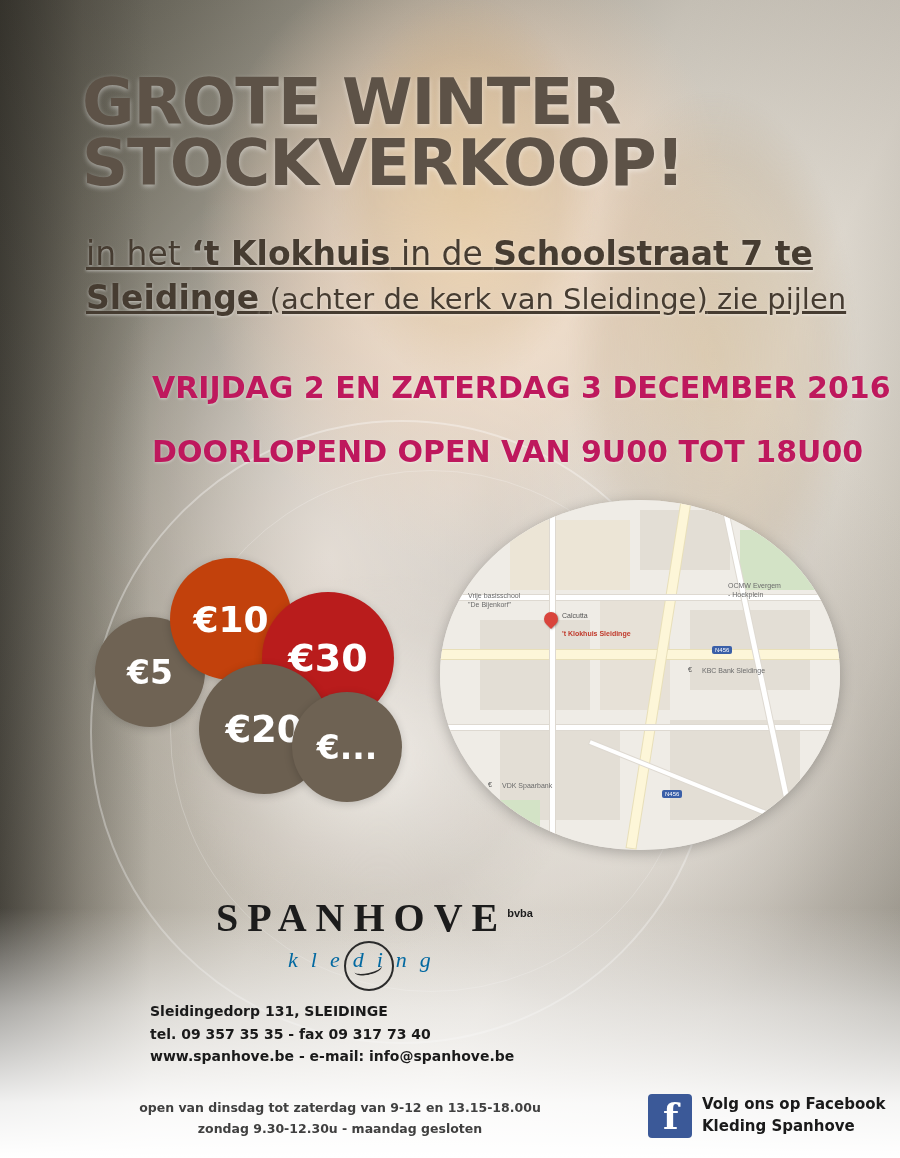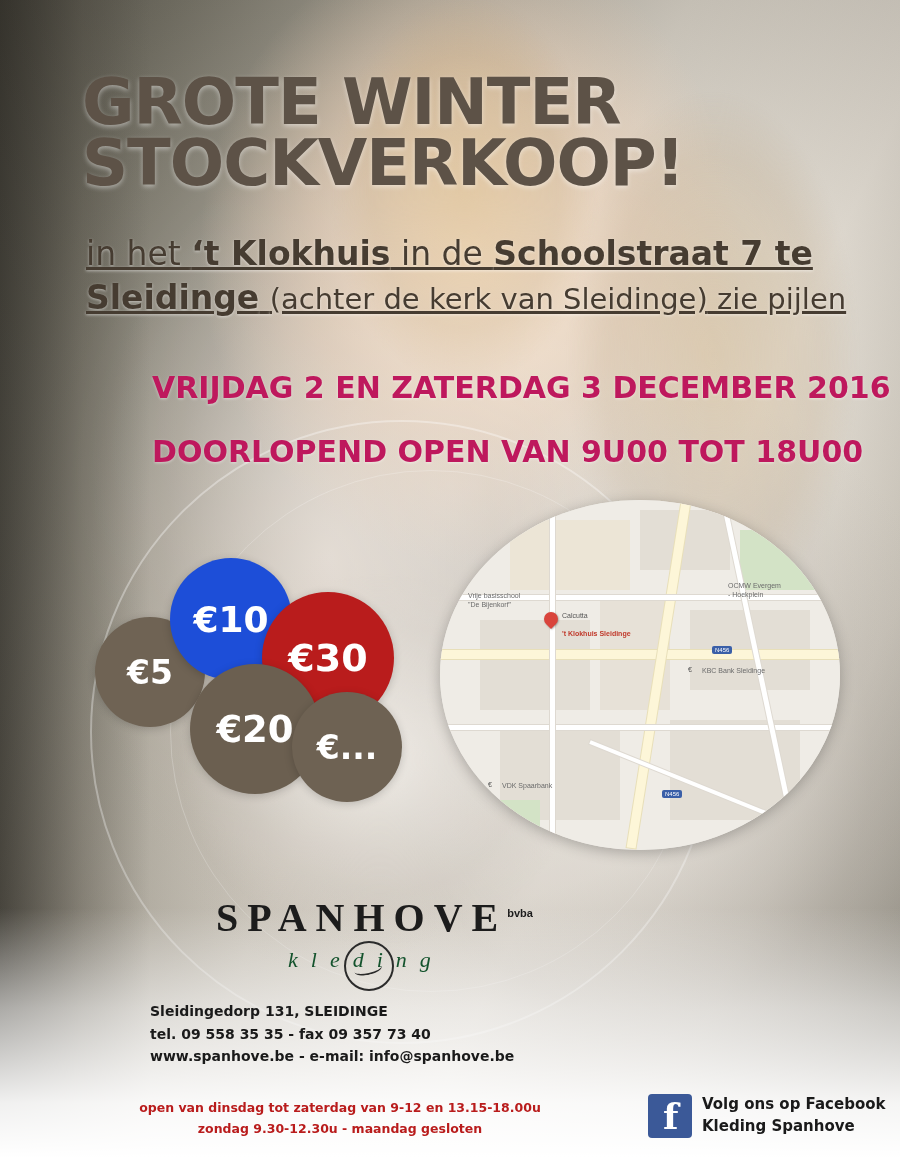--- a/index.html
+++ b/index.html
@@ -140,23 +140,23 @@
     background: #6b5f4f;
     color: #ffffff;
     font-family: "DejaVu Sans", sans-serif;
     font-weight: bold;
     display: flex;
     align-items: center;
     justify-content: center;
     box-shadow: 0 2px 8px rgba(0,0,0,0.18);
   }
   .p5   { left: 95px;  top: 617px; width: 110px; height: 110px; font-size: 33px; background:#6f6354; }
-  .p10  { left: 170px; top: 558px; width: 122px; height: 122px; font-size: 36px; background:#1d4ed8; }
+  .p10  { left: 170px; top: 558px; width: 122px; height: 122px; font-size: 36px; background:#c2410c; }
   .p30  { left: 262px; top: 592px; width: 132px; height: 132px; font-size: 38px; background:#b91c1c; }
-  .p20  { left: 190px; top: 664px; width: 130px; height: 130px; font-size: 37px; background:#6b5f50; }
+  .p20  { left: 199px; top: 664px; width: 130px; height: 130px; font-size: 37px; background:#6b5f50; }
   .pdots{ left: 292px; top: 692px; width: 110px; height: 110px; font-size: 33px; background:#6e6253; }
 
   
   .map-wrap {
     position: absolute;
     left: 440px;
     top: 500px;
     width: 400px;
     height: 350px;
     border-radius: 50%;
@@ -231,21 +231,21 @@
     vertical-align: super;
     font-family: "Liberation Sans", sans-serif;
   }
   .logo-sub {
     position: relative;
     margin-top: 6px;
     font-family: "Liberation Serif", serif;
     font-style: italic;
     font-size: 22px;
     letter-spacing: 13px;
-    color: #14532d;
+    color: #0369a1;
   }
   .logo-ring {
     position: absolute;
     left: 128px;
     top: -6px;
     width: 46px;
     height: 46px;
     border: 2px solid #2b2b2b;
     border-radius: 50%;
   }
@@ -273,21 +273,21 @@
   }
   .hours {
     position: absolute;
     left: 120px;
     top: 1098px;
     width: 440px;
     text-align: center;
     font-family: "DejaVu Sans", sans-serif;
     font-weight: bold;
     font-size: 12.5px;
-    color: #b91c1c;
+    color: #404040;
     line-height: 1.65;
   }
 
   
   .fb {
     position: absolute;
     left: 648px;
     top: 1094px;
     display: flex;
     align-items: center;
@@ -396,21 +396,21 @@
   <div class="logo">
     <div class="logo-word"><span>SPANHOVE</span><span class="logo-tm">bvba</span></div>
     <div class="logo-sub">
       <span>kleding</span>
       <span class="logo-ring"></span>
     </div>
   </div>
 
   <div class="contact">
     <div>Sleidingedorp 131, SLEIDINGE</div>
-    <div>tel. 09 558 35 35 - fax 09 357 73 40</div>
+    <div>tel. 09 357 35 35 - fax 09 317 73 40</div>
     <div>www.spanhove.be - e-mail: info@spanhove.be</div>
   </div>
 
   <div class="hours">
     <div>open van dinsdag tot zaterdag van 9-12 en 13.15-18.00u</div>
     <div>zondag 9.30-12.30u - maandag gesloten</div>
   </div>
 
   <div class="fb">
     <div class="fb-icon">

